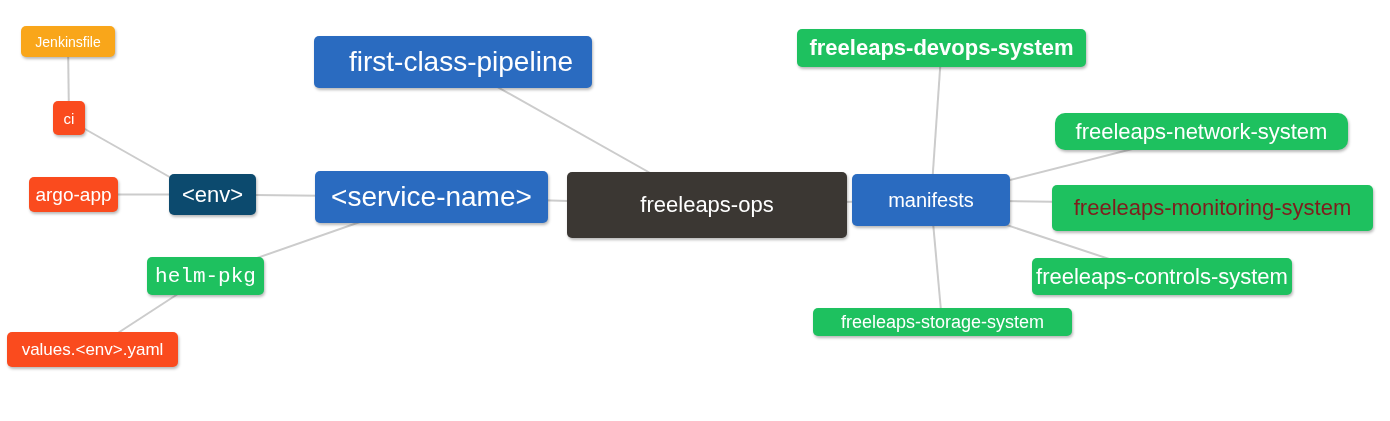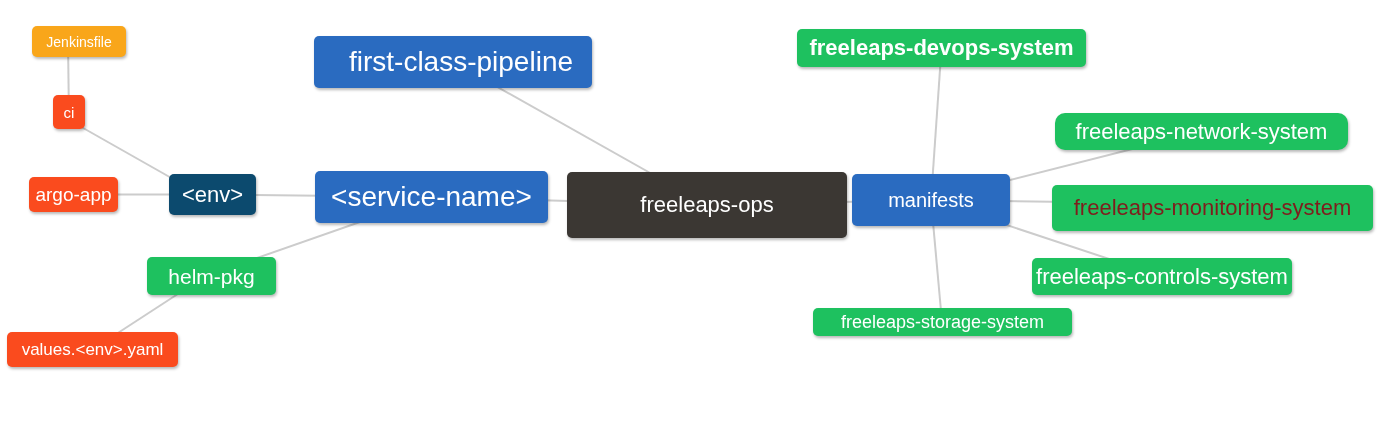--- a/index.html
+++ b/index.html
@@ -65,24 +65,24 @@
       <line x1="931" y1="200" x2="1212.5" y2="204" stroke="#cccccc" stroke-width="2"></line>
       <line x1="931" y1="200" x2="1162" y2="276.5" stroke="#cccccc" stroke-width="2"></line>
       <line x1="931" y1="200" x2="942.5" y2="327.5" stroke="#cccccc" stroke-width="2"></line>
     </svg>
   <div id="nodes-layer">
       <div class="mm-node" style="left: 567px; top: 172px; width: 280px; height: 66px; font-size: 22px; background: rgb(59, 55, 51); color: rgb(255, 255, 255);">freeleaps-ops</div>
       <div class="mm-node" style="left: 314px; top: 36px; width: 278px; height: 52px; font-size: 28px; background: rgb(42, 107, 192); color: rgb(255, 255, 255); padding-left: 16px;">first-class-pipeline</div>
       <div class="mm-node" style="left: 315px; top: 171px; width: 233px; height: 52px; font-size: 28px; background: rgb(42, 107, 192); color: rgb(255, 255, 255);">&lt;service-name&gt;</div>
       <div class="mm-node" style="left: 852px; top: 174px; width: 158px; height: 52px; font-size: 20px; background: rgb(42, 107, 192); color: rgb(255, 255, 255);">manifests</div>
       <div class="mm-node" style="left: 157px; top: 174px; width: 87px; height: 41px; font-size: 22px; background: #0c4a6e; color: rgb(255, 255, 255); margin-left: 12px;">&lt;env&gt;</div>
-      <div class="mm-node" style="left: 147px; top: 257px; width: 129px; height: 38px; font-size: 21px; background: rgb(30, 193, 95); color: rgb(255, 255, 255);">helm-pkg</div>
-      <div class="mm-node" style="left: 53px; top: 95px; width: 32px; height: 34px; font-size: 15px; background: rgb(250, 75, 30); color: rgb(255, 255, 255);">ci</div>
+      <div class="mm-node" style="left: 147px; top: 257px; width: 117px; height: 38px; font-size: 21px; background: rgb(30, 193, 95); color: rgb(255, 255, 255); font-family: Liberation Mono, monospace;">helm-pkg</div>
+      <div class="mm-node" style="left: 53px; top: 101px; width: 32px; height: 34px; font-size: 15px; background: rgb(250, 75, 30); color: rgb(255, 255, 255);">ci</div>
       <div class="mm-node" style="left: 29px; top: 177px; width: 89px; height: 35px; font-size: 19px; background: rgb(250, 75, 30); color: rgb(255, 255, 255);">argo-app</div>
       <div class="mm-node" style="left: 7px; top: 332px; width: 171px; height: 35px; font-size: 17px; background: rgb(250, 75, 30); color: rgb(255, 255, 255);">values.&lt;env&gt;.yaml</div>
-      <div class="mm-node" style="left: 21px; top: 26px; width: 94px; height: 31px; font-size: 14px; background: rgb(249, 166, 26); color: rgb(255, 255, 255); margin-left: 11px;">Jenkinsfile</div>
+      <div class="mm-node" style="left: 21px; top: 26px; width: 94px; height: 31px; font-size: 14px; background: rgb(249, 166, 26); color: rgb(255, 255, 255);">Jenkinsfile</div>
       <div class="mm-node" style="left: 797px; top: 29px; width: 289px; height: 38px; font-size: 22px; background: rgb(30, 193, 95); color: rgb(255, 255, 255); font-weight: bold;">freeleaps-devops-system</div>
       <div class="mm-node" style="left: 1055px; top: 113px; width: 293px; height: 37px; font-size: 22px; background: rgb(30, 193, 95); color: rgb(255, 255, 255); border-radius: 10px;">freeleaps-network-system</div>
       <div class="mm-node" style="left: 1052px; top: 185px; width: 321px; height: 46px; font-size: 22px; background: rgb(30, 193, 95); color: #7f1d1d;">freeleaps-monitoring-system</div>
       <div class="mm-node" style="left: 1032px; top: 258px; width: 260px; height: 37px; font-size: 22px; background: rgb(30, 193, 95); color: rgb(255, 255, 255);">freeleaps-controls-system</div>
       <div class="mm-node" style="left: 813px; top: 308px; width: 259px; height: 28px; font-size: 18px; background: rgb(30, 193, 95); color: rgb(255, 255, 255);">freeleaps-storage-system</div>
     </div>
 </div>
 
 </body></html>

